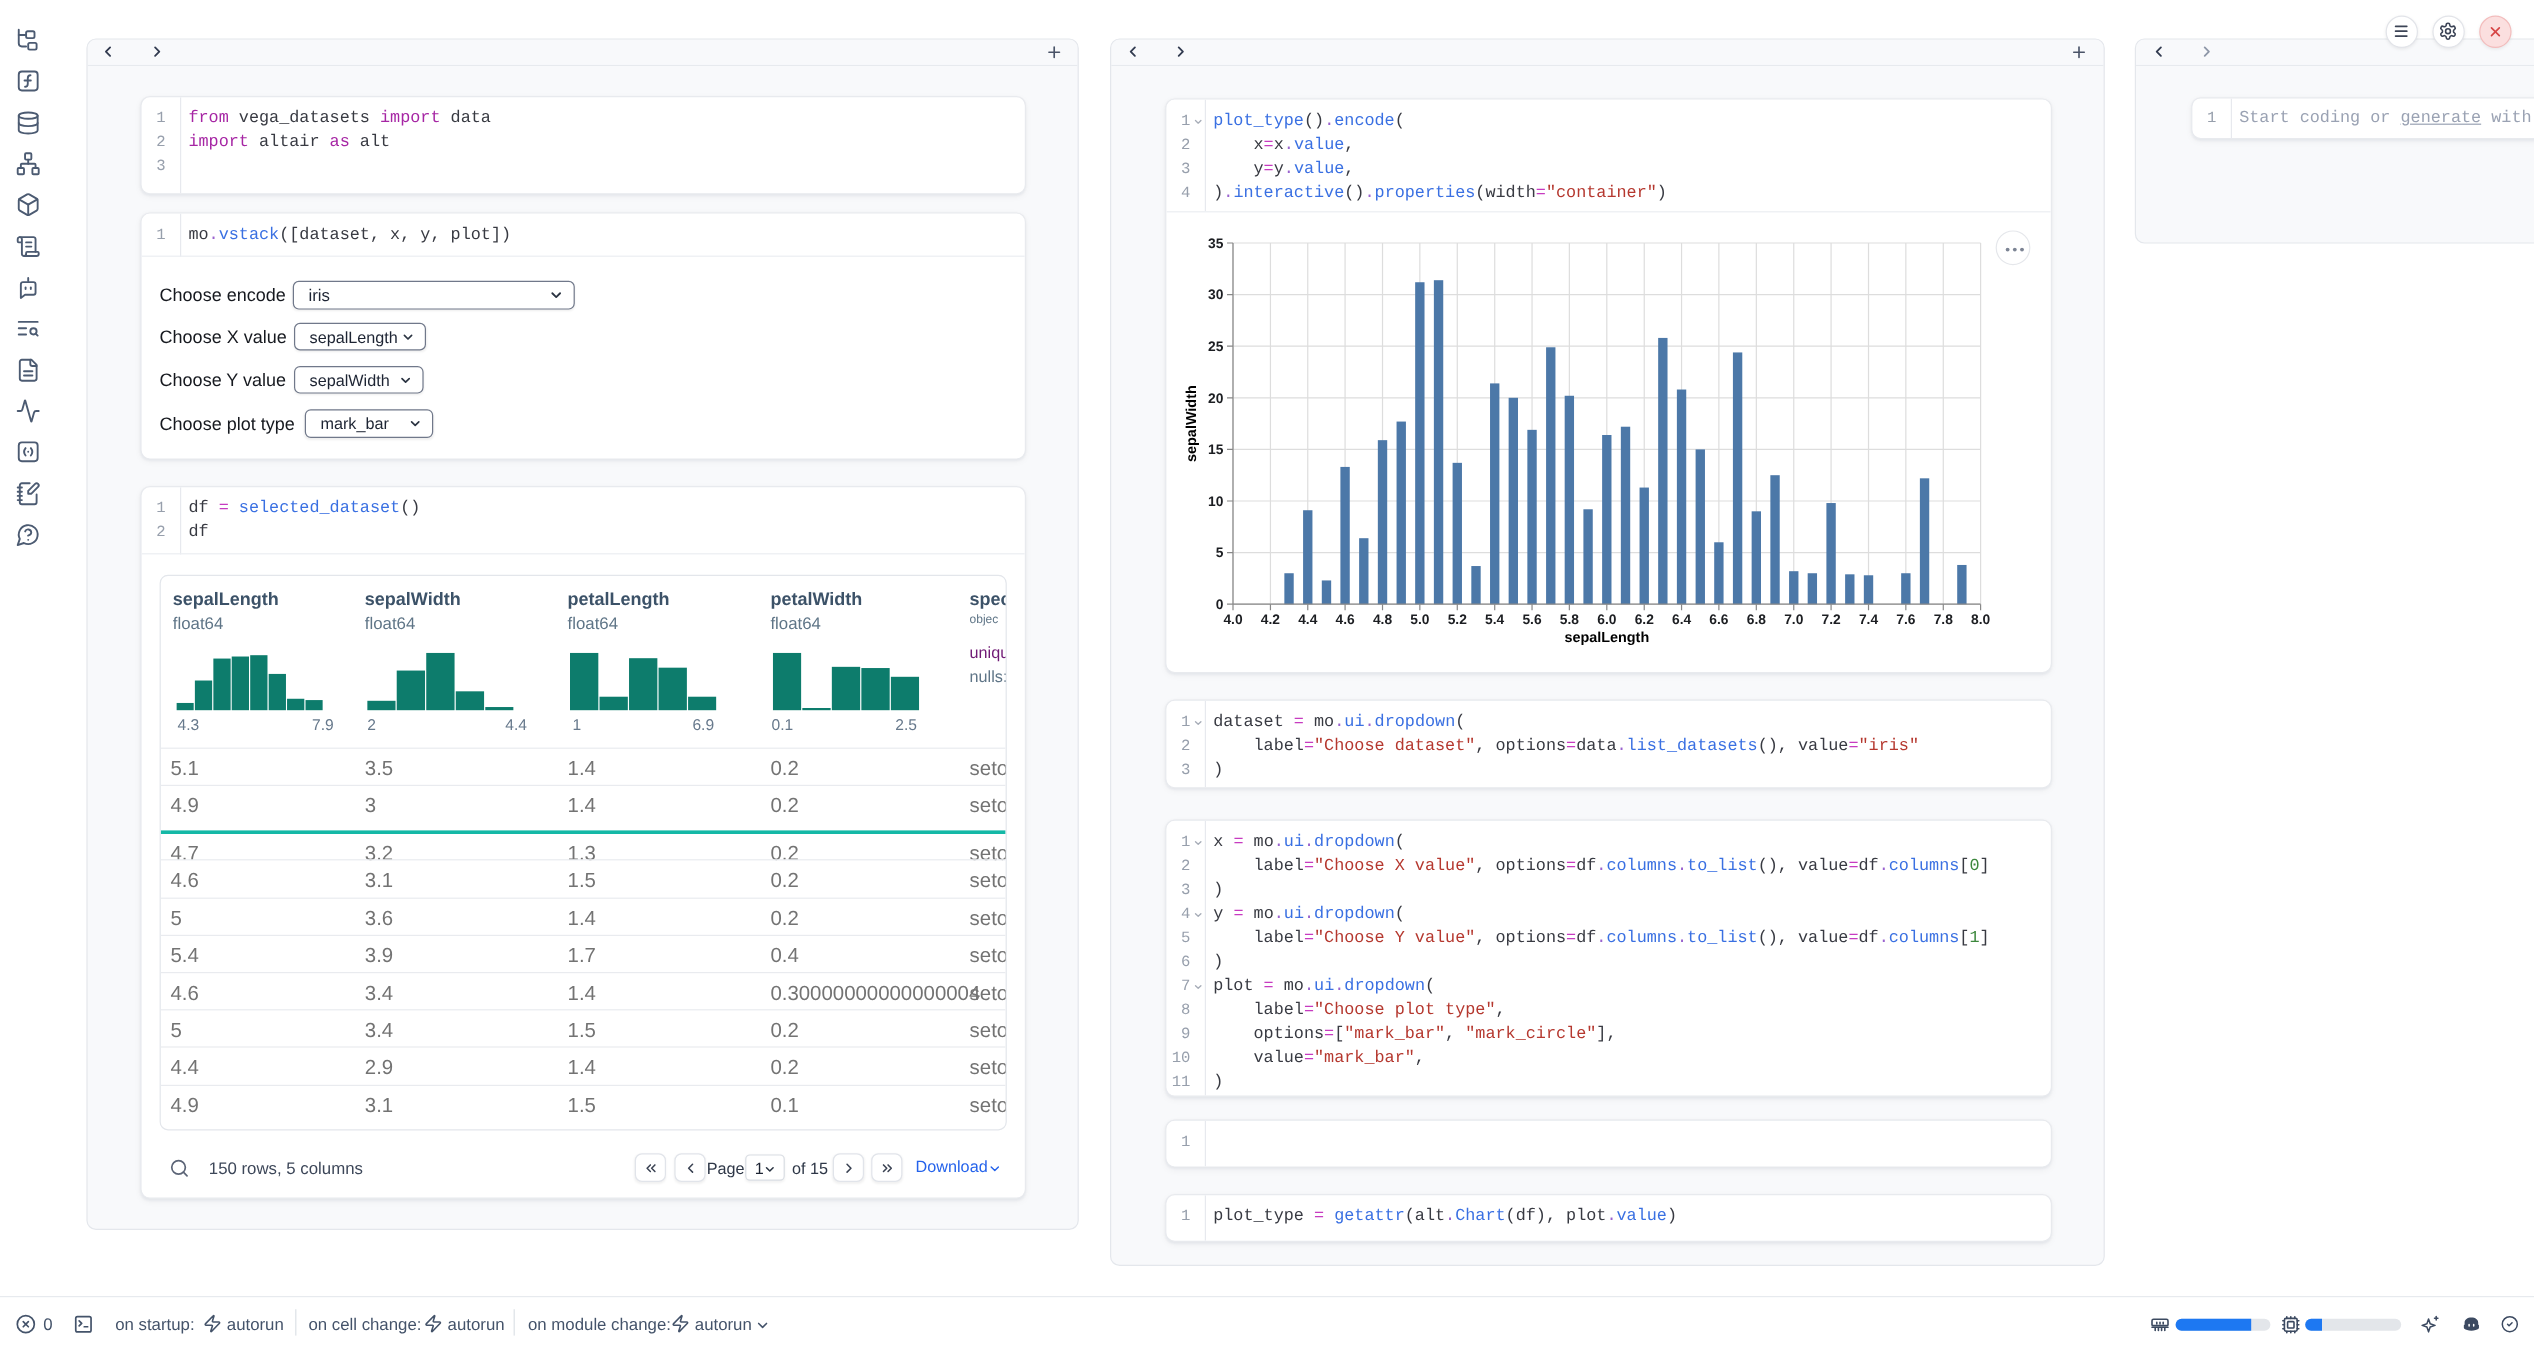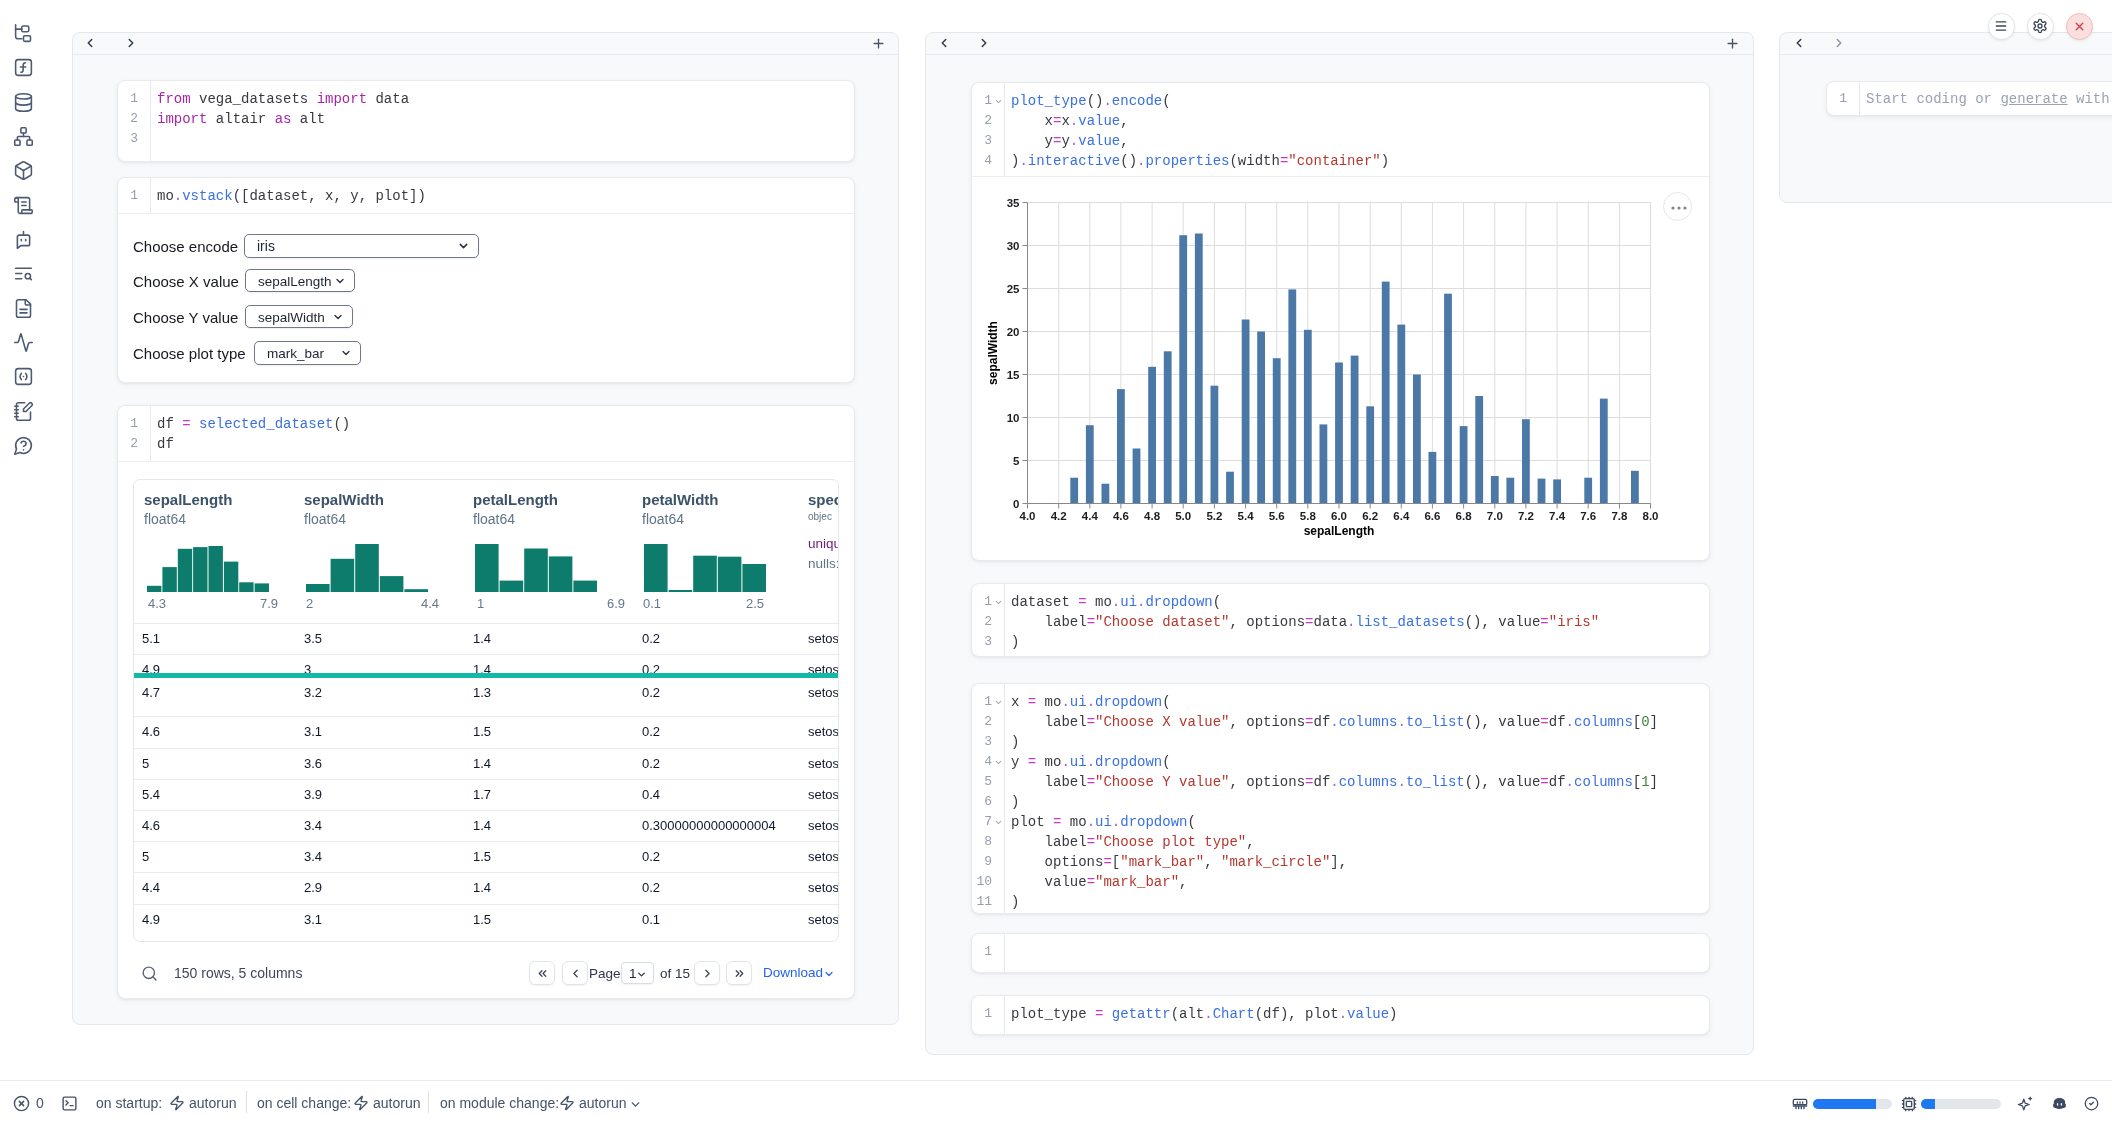--- a/index.html
+++ b/index.html
@@ -26,21 +26,21 @@
 .uilabel { position:absolute; font-size:15px; color:#16191f; }
 .sel { position:absolute; background:#fff; border:1px solid #70788a; border-radius:5px;
   box-shadow:0 1px 2px rgba(0,0,0,.07); font-size:14px; color:#1d2433; }
 .sel .st { position:absolute; left:12px; top:50%; transform:translateY(-50%); }
 .sel svg.chev { position:absolute; right:8px; top:50%; transform:translateY(-50%); }
 .sicon { position:absolute; left:13px; width:21px; height:21px; color:#4c5b72; }
 .sicon svg { display:block; }
 svg.ic { display:block; }
 .circbtn { position:absolute; width:27px; height:27px; border-radius:50%; background:#fff;
   border:1px solid #e2e4e9; box-shadow:0 1px 3px rgba(0,0,0,.08); }
-.tcell { position:absolute; font-size:13px; color:#0f172a; }
+.tcell { position:absolute; font-size:17px; color:#737373; }
 .pgbtn { position:absolute; width:26px; height:24px; background:#fff; border:1px solid #e1e4ea;
   border-radius:6px; box-shadow:0 1px 2px rgba(0,0,0,.06); color:#3c4454; text-align:center;
   font-size:13px; line-height:22px; }
 .statxt { position:absolute; font-size:14px; color:#44536a; white-space:nowrap; }
 </style>
 </head>
 <body>
 <div id="app">
 
 <div id="sidebar">
@@ -320,40 +320,40 @@
             <rect x="73.8" y="12.7" width="23.6" height="35.3" fill="#0d7c6c"></rect>
             <rect x="98.4" y="20.0" width="23.6" height="28.0" fill="#0d7c6c"></rect>
           </svg>
 </div>
 
     <div style="position:absolute; left:14px; top:116px; font-size:13px; color:#67798c;">4.3</div>
     <div style="position:absolute; left:126px; top:116px; font-size:13px; color:#67798c;">7.9</div>
     <div style="position:absolute; left:172px; top:116px; font-size:13px; color:#67798c;">2</div>
     <div style="position:absolute; left:287px; top:116px; font-size:13px; color:#67798c;">4.4</div>
     <div style="position:absolute; left:343px; top:116px; font-size:13px; color:#67798c;">1</div>
-    <div style="position:absolute; left:443px; top:116px; font-size:13px; color:#67798c;margin-left:30px;">6.9</div>
+    <div style="position:absolute; left:443px; top:116px; font-size:13px; color:#67798c;">6.9</div>
     <div style="position:absolute; left:509px; top:116px; font-size:13px; color:#67798c;">0.1</div>
     <div style="position:absolute; left:612px; top:116px; font-size:13px; color:#67798c;">2.5</div>
 
     <div id="drows">
 <div style="position:absolute; left:0; right:0; top:142.8px; height:31.2px; border-top:1px solid #e9ebef;">
             <span class="tcell" style="left:8px; top:7px;">5.1</span>
             <span class="tcell" style="left:170px; top:7px;">3.5</span>
             <span class="tcell" style="left:339px; top:7px;">1.4</span>
             <span class="tcell" style="left:508px; top:7px;">0.2</span>
             <span class="tcell" style="left:674px; top:7px;">setos</span>
           </div>
 <div style="position:absolute; left:0; right:0; top:174.0px; height:31.2px; border-top:1px solid #e9ebef;">
             <span class="tcell" style="left:8px; top:7px;">4.9</span>
             <span class="tcell" style="left:170px; top:7px;">3</span>
             <span class="tcell" style="left:339px; top:7px;">1.4</span>
             <span class="tcell" style="left:508px; top:7px;">0.2</span>
             <span class="tcell" style="left:674px; top:7px;">setos</span>
           </div>
-<div style="position:absolute; left:0; right:0; top:193px; height:31.2px; border-top:5px solid #14b8a6;">
+<div style="position:absolute; left:0; right:0; top:212px; height:31.2px; border-top:3px solid #14b8a6;">
             <span class="tcell" style="left:8px; top:7px;">4.7</span>
             <span class="tcell" style="left:170px; top:7px;">3.2</span>
             <span class="tcell" style="left:339px; top:7px;">1.3</span>
             <span class="tcell" style="left:508px; top:7px;">0.2</span>
             <span class="tcell" style="left:674px; top:7px;">setos</span>
           </div>
 <div style="position:absolute; left:0; right:0; top:236.4px; height:31.2px; border-top:1px solid #e9ebef;">
             <span class="tcell" style="left:8px; top:7px;">4.6</span>
             <span class="tcell" style="left:170px; top:7px;">3.1</span>
             <span class="tcell" style="left:339px; top:7px;">1.5</span>

